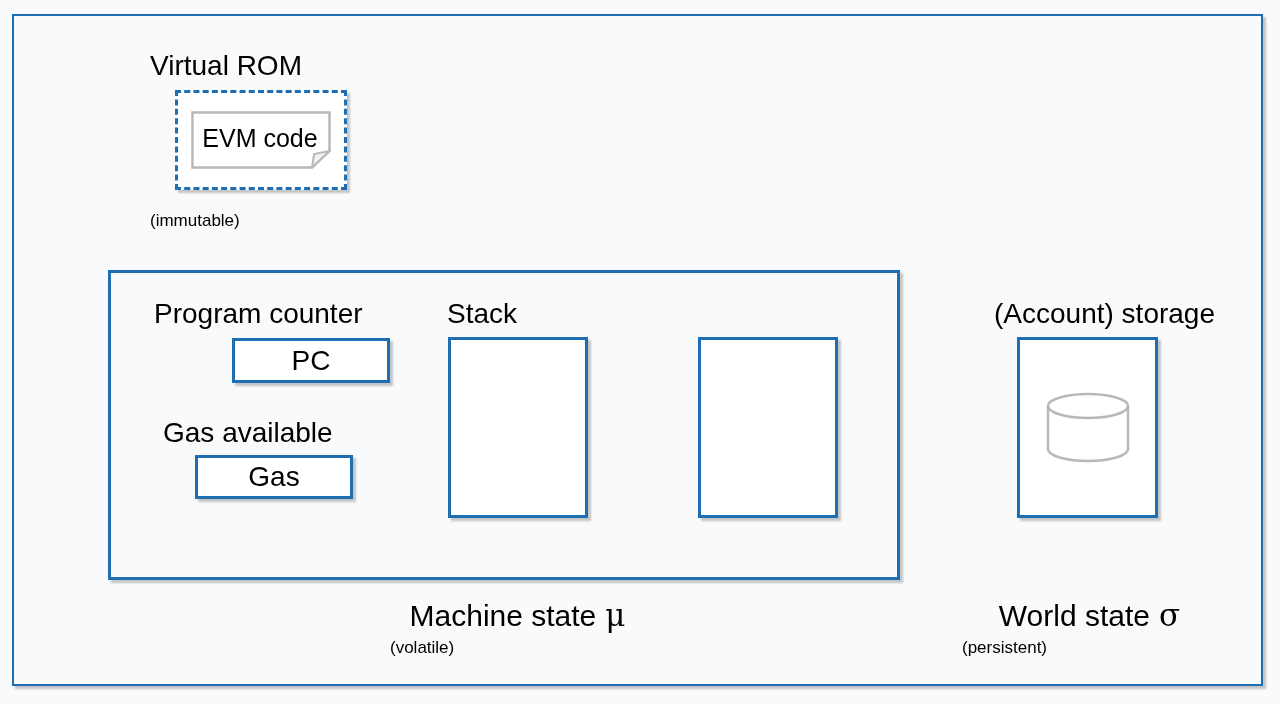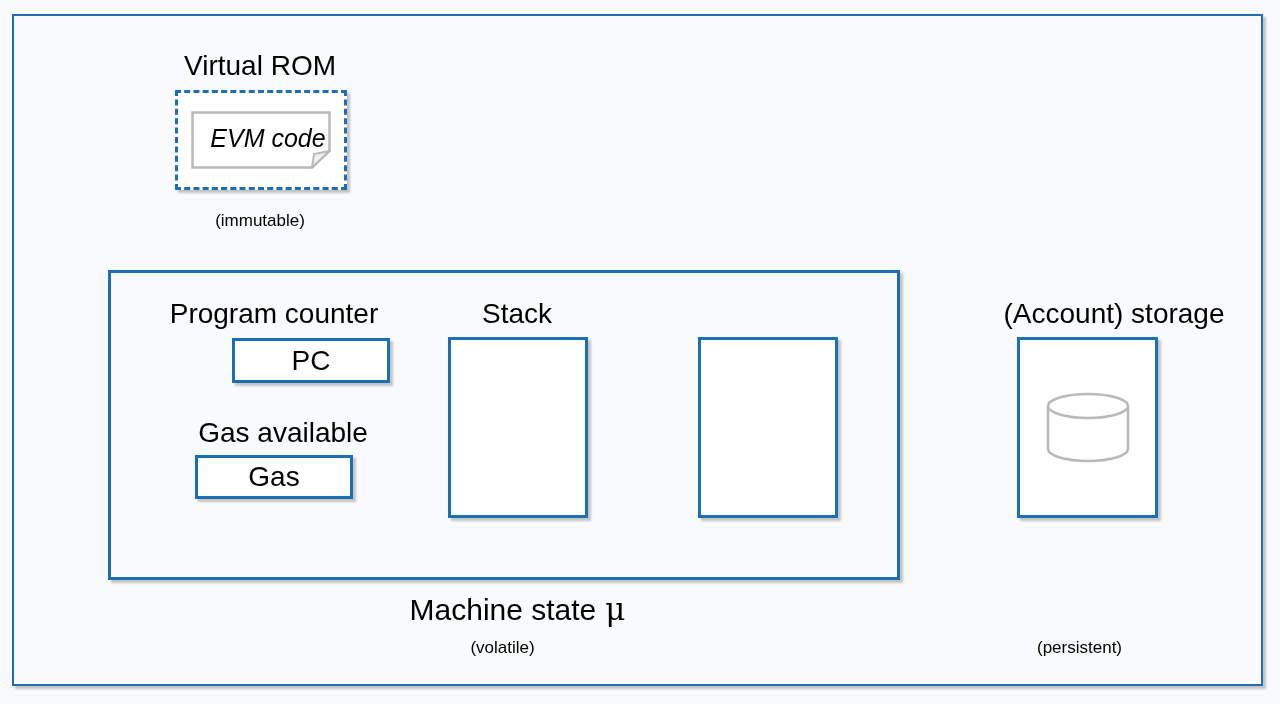--- a/index.html
+++ b/index.html
@@ -10,39 +10,39 @@
   }
   html,body{margin:0;padding:0;background:var(--bg);}
   .canvas{
     position:relative;width:1280px;height:704px;overflow:hidden;
     background:var(--bg);color:#000;
     font-family:"Liberation Sans",sans-serif;
   }
   .frame{position:absolute;border:3px solid var(--blue);box-sizing:border-box;}
   .outer-frame{left:12px;top:14px;width:1251px;height:672px;border-width:2px;box-shadow:var(--shadow);}
   .machine-box{left:108px;top:270px;width:792px;height:310px;box-shadow:var(--shadow);}
-  .lbl{position:absolute;text-align:center;font-size:28px;line-height:32px;white-space:nowrap;}
+  .lbl{position:absolute;text-align:left;font-size:28px;line-height:32px;white-space:nowrap;}
   .sub{font-size:17px;line-height:29px;}
-  .caption{position:absolute;text-align:center;font-size:30px;line-height:35px;white-space:nowrap;}
+  .caption{position:absolute;text-align:center;font-size:30px;line-height:46px;white-space:nowrap;}
   .greek{font-family:"DejaVu Serif",serif;font-size:31px;margin-left:9px;}
   .vbox{
     position:absolute;box-sizing:border-box;background:#fff;border:3px solid var(--blue);
     box-shadow:var(--shadow);display:flex;align-items:center;justify-content:center;
     font-size:28px;
   }
   .dashed-box{
     position:absolute;left:175px;top:90px;width:172px;height:100px;box-sizing:border-box;
     border:3px dashed var(--blue);background:#fff;box-shadow:var(--shadow);
     display:flex;align-items:center;justify-content:center;
   }
   .evm-note{position:relative;width:140px;height:58px;}
   .evm-note svg{position:absolute;left:0;top:0;}
   .note-text{
-    position:absolute;left:10px;top:0;width:134px;height:54px;
-    display:flex;align-items:center;justify-content:center;font-size:25px;font-style:italic;
+    position:absolute;left:2px;top:0;width:134px;height:54px;
+    display:flex;align-items:center;justify-content:center;font-size:25px;
   }
 </style>
 </head>
 <body>
 
 <div class="canvas">
 
   <div class="frame outer-frame"></div>
 
   <div class="lbl" style="left:150px;top:50px;width:220px;">Virtual ROM</div>
@@ -82,15 +82,18 @@
       <path d="M3,15 V58 A40,12 0 0 0 83,58 V15" fill="#ffffff" stroke="#b9b9b9" stroke-width="2.5"></path>
       <ellipse cx="43" cy="15" rx="40" ry="12" fill="#ffffff" stroke="#b9b9b9" stroke-width="2.5"></ellipse>
     </svg>
   </div>
 
   <div class="caption" style="left:395px;top:592px;width:245px;">
     <span>Machine state</span><span class="greek">μ</span>
   </div>
   <div class="lbl sub" style="left:390px;top:633px;width:225px;">(volatile)</div>
 
+  <div class="caption" style="left:972px;top:592px;width:235px;">
+    <span>World state</span><span class="greek">σ</span>
+  </div>
   <div class="lbl sub" style="left:962px;top:633px;width:235px;">(persistent)</div>
 
 </div>
 
 </body></html>

